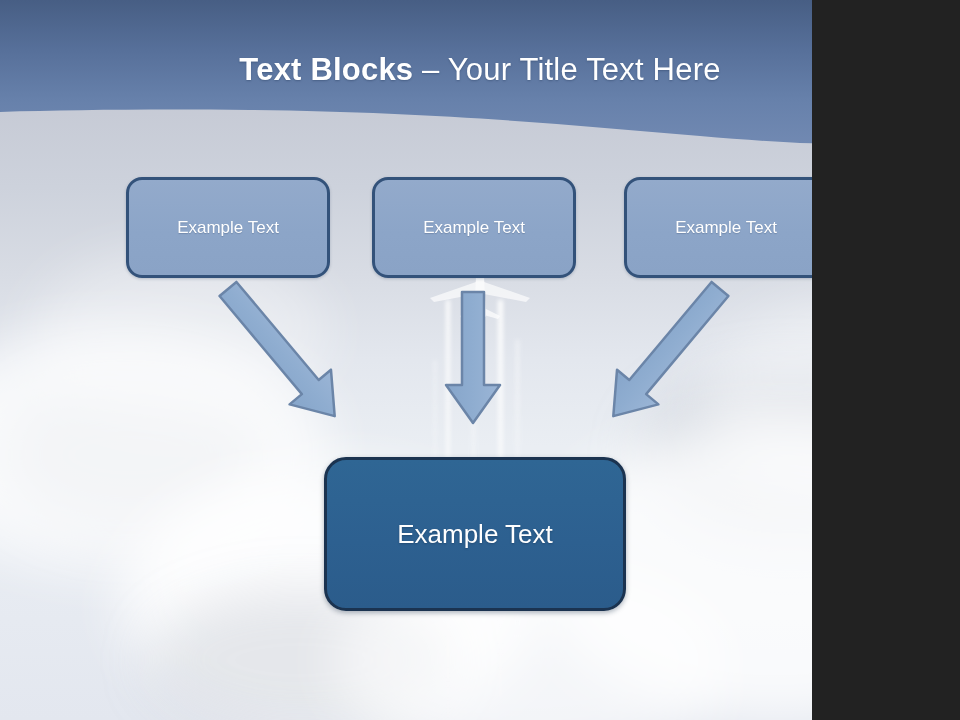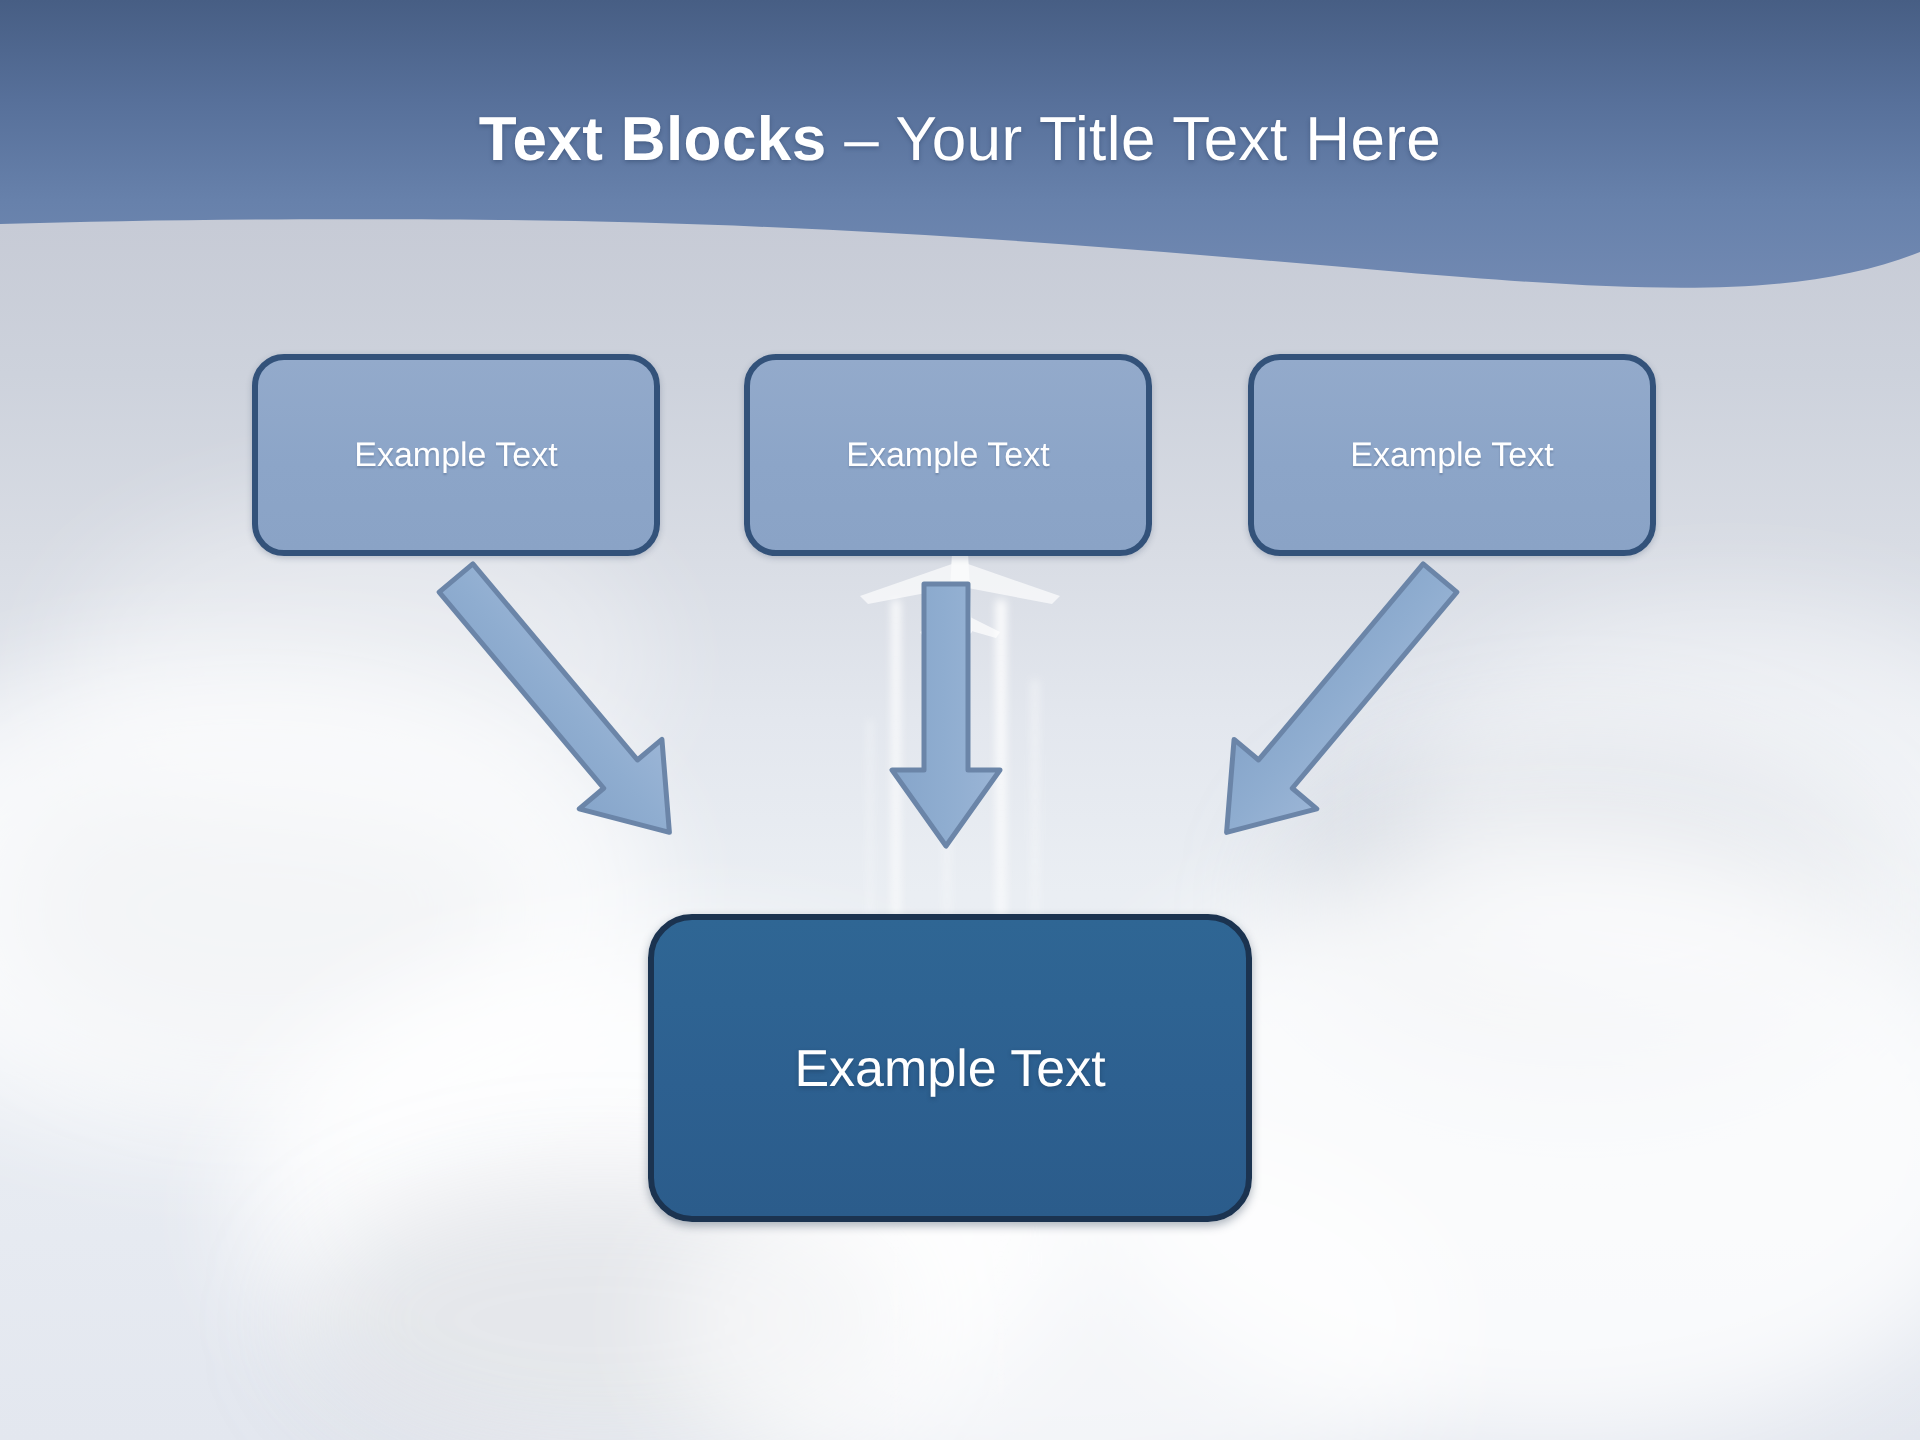--- a/index.html
+++ b/index.html
@@ -2,21 +2,21 @@
 <html><head>
 <meta charset="utf-8">
 <style>
   html, body {
     margin: 0;
     padding: 0;
     background: #222;
   }
   #slide {
     position: relative;
-    width: 960px;
+    width: 812px;
     height: 720px;
     overflow: hidden;
     font-family: "Liberation Sans", sans-serif;
     background: #be185d;
     user-select: none;
   }
 
   
   .bg-sky {
     position: absolute;

